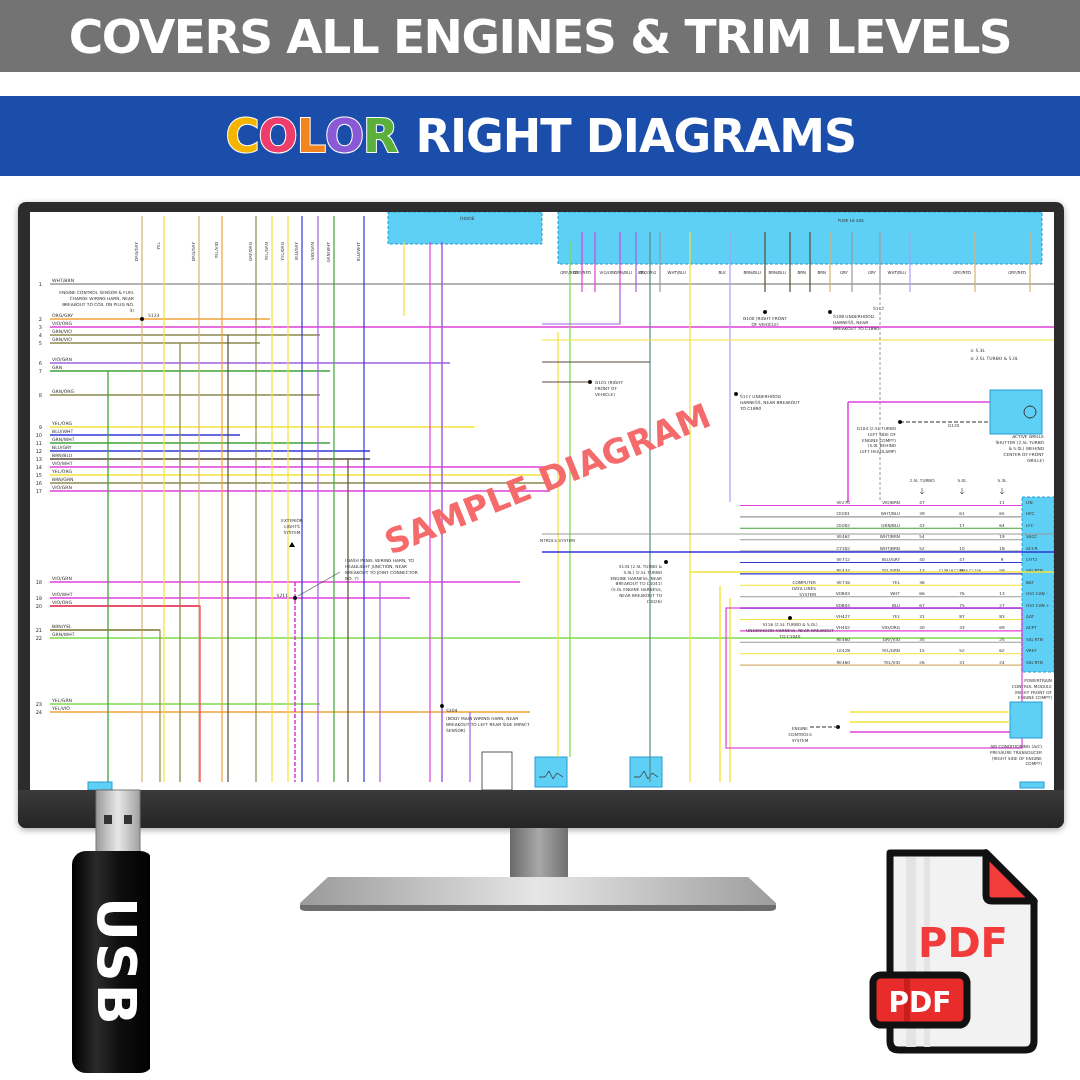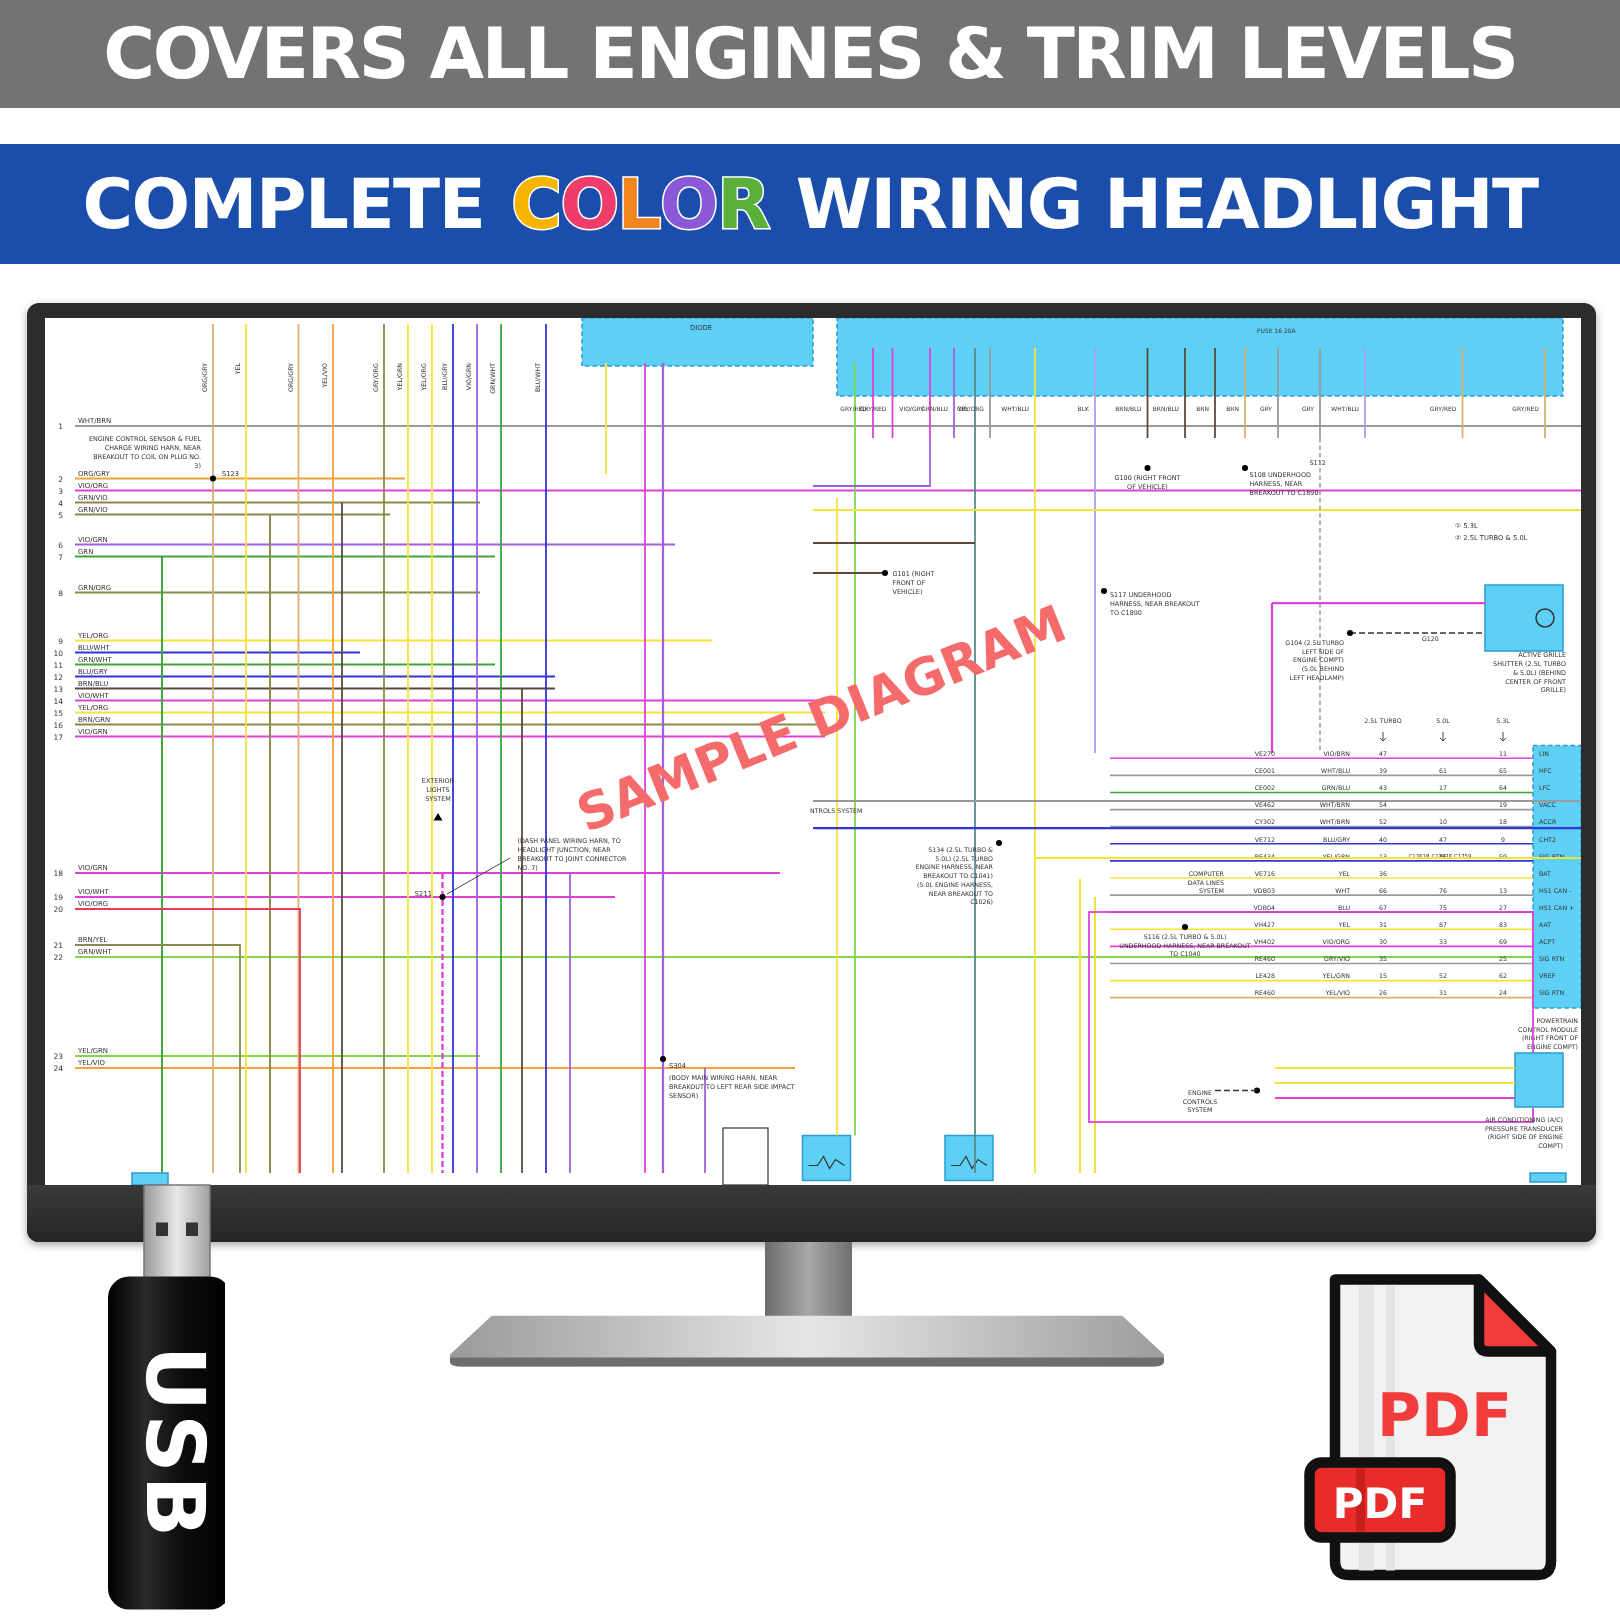--- a/index.html
+++ b/index.html
@@ -20,29 +20,28 @@
   svg text{font-family:"DejaVu Sans",sans-serif;}
 </style>
 </head>
 <body>
 
 <div class="banner banner-red">
   <span>COVERS ALL ENGINES &amp; TRIM LEVELS</span>
 </div>
 
 <div class="banner banner-blue">
-  <span class="word">COMPLETE</span>
   <span class="color-word" id="colorWord">
       <span style="color: rgb(245, 180, 0);">C</span>
       <span style="color: rgb(239, 61, 107);">O</span>
       <span style="color: rgb(242, 133, 29);">L</span>
       <span style="color: rgb(138, 90, 214);">O</span>
       <span style="color: rgb(90, 176, 58);">R</span>
     </span>
-  <span class="word">WIRING HEADLIGHT</span>
+  <span class="word">RIGHT DIAGRAMS</span>
 </div>
 
 <div class="monitor">
   <div class="screen">
     <svg id="diagram" width="1024" height="578" viewBox="0 0 1024 578">
         <rect x="358" y="0" width="154" height="32" fill="#5fd0f5" stroke="#2a9bd0" stroke-dasharray="3 2"></rect>
         <rect x="528" y="0" width="484" height="52" fill="#5fd0f5" stroke="#2a9bd0" stroke-dasharray="3 2"></rect>
         <text x="430" y="8" font-size="4.5" fill="#333" text-anchor="start">DIODE</text>
         <text x="808" y="10" font-size="4" fill="#333" text-anchor="start">FUSE 16 20A</text>
         <text x="12" y="74" font-size="5" fill="#333" text-anchor="end">1</text>

